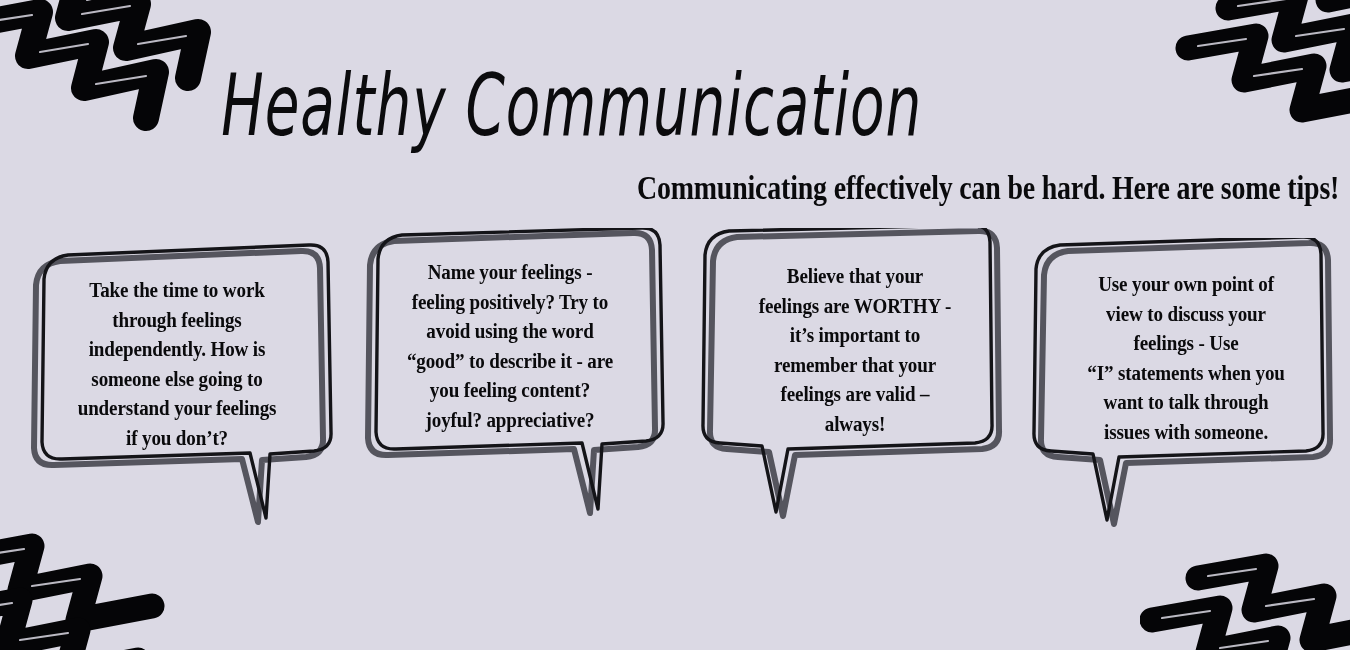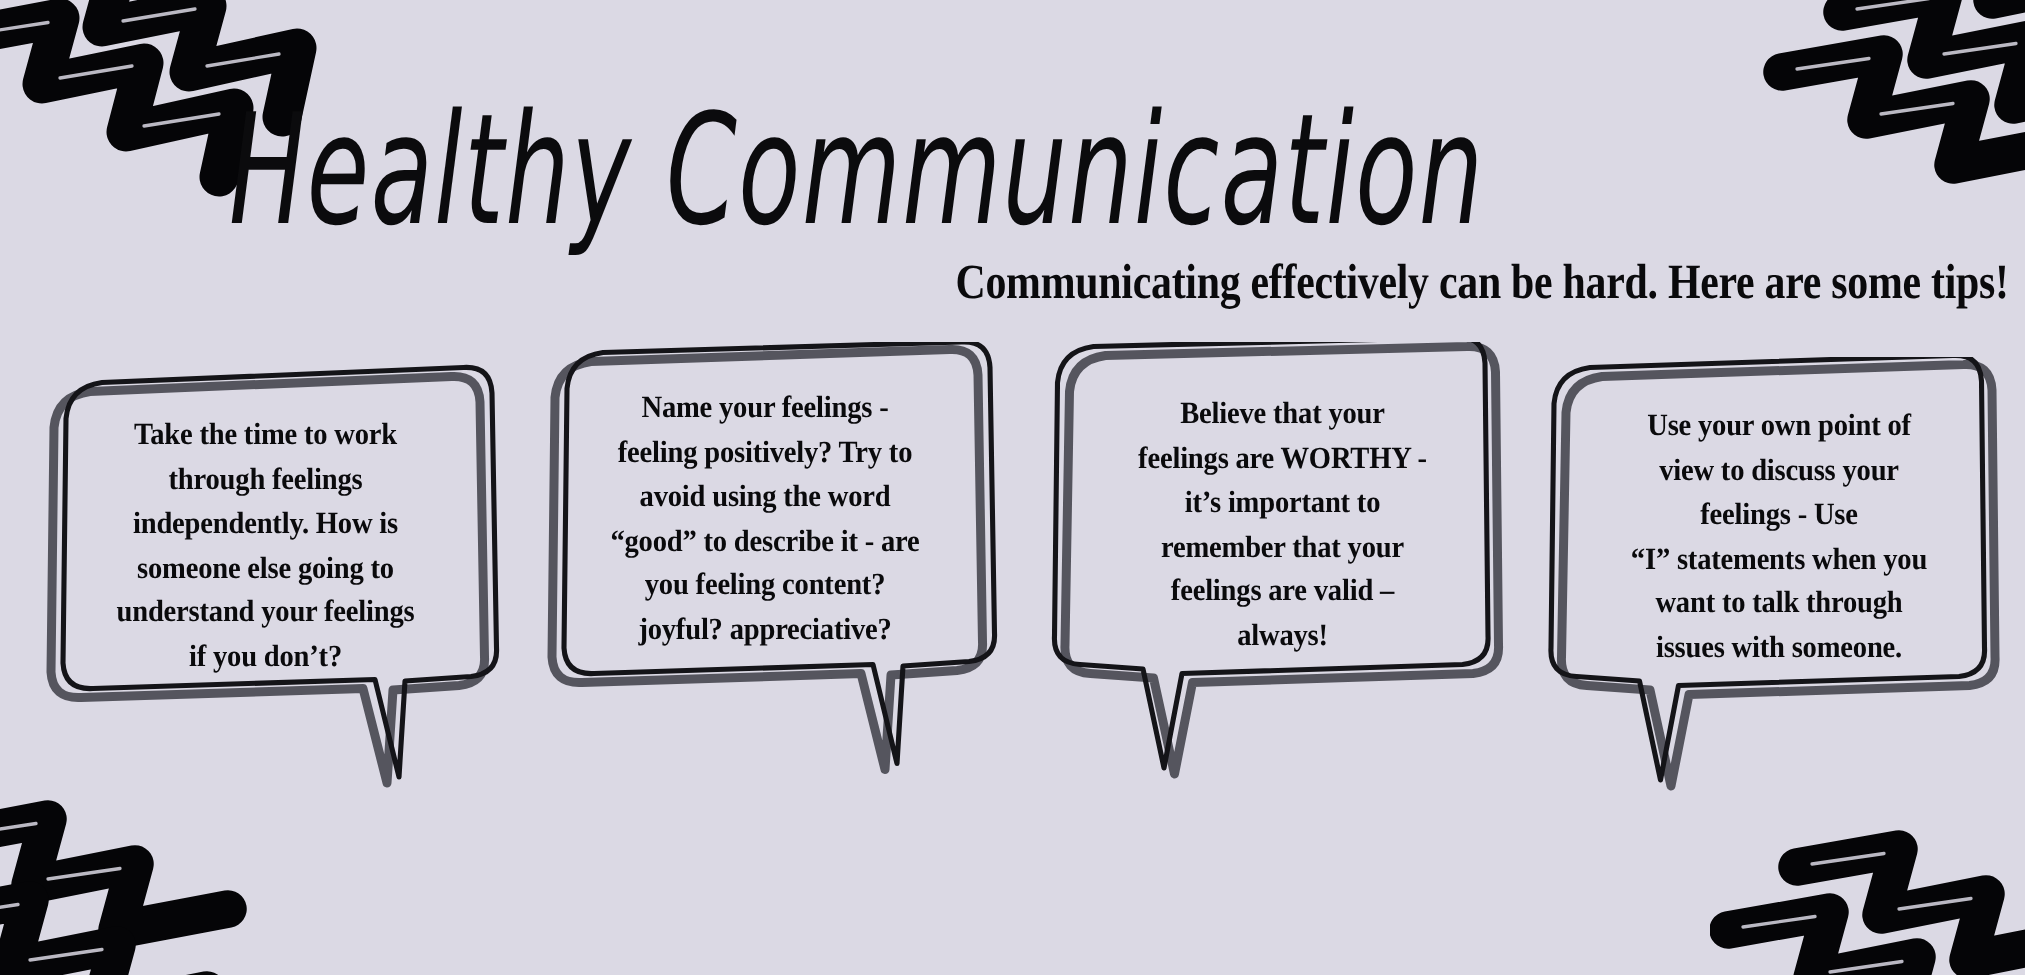--- a/index.html
+++ b/index.html
@@ -37,21 +37,21 @@
   #scribble-bottom-right{left: 1140px; top: 538px; }
 
   
   #title {
     position: absolute;
     left: 0;
     top: 6px;
     width: 1143px;
     text-align: center;
     font-family: "DejaVu Sans", sans-serif;
-    font-size: 72px;
+    font-size: 60px;
     line-height: 118px;
     color: #0b0b0d;
     white-space: nowrap;
   }
   #title-text {
     display: inline-block;
     font-style: italic;
     font-weight: 400;
     letter-spacing: 1px;
     transform: scaleY(1.42) scaleX(0.94);

